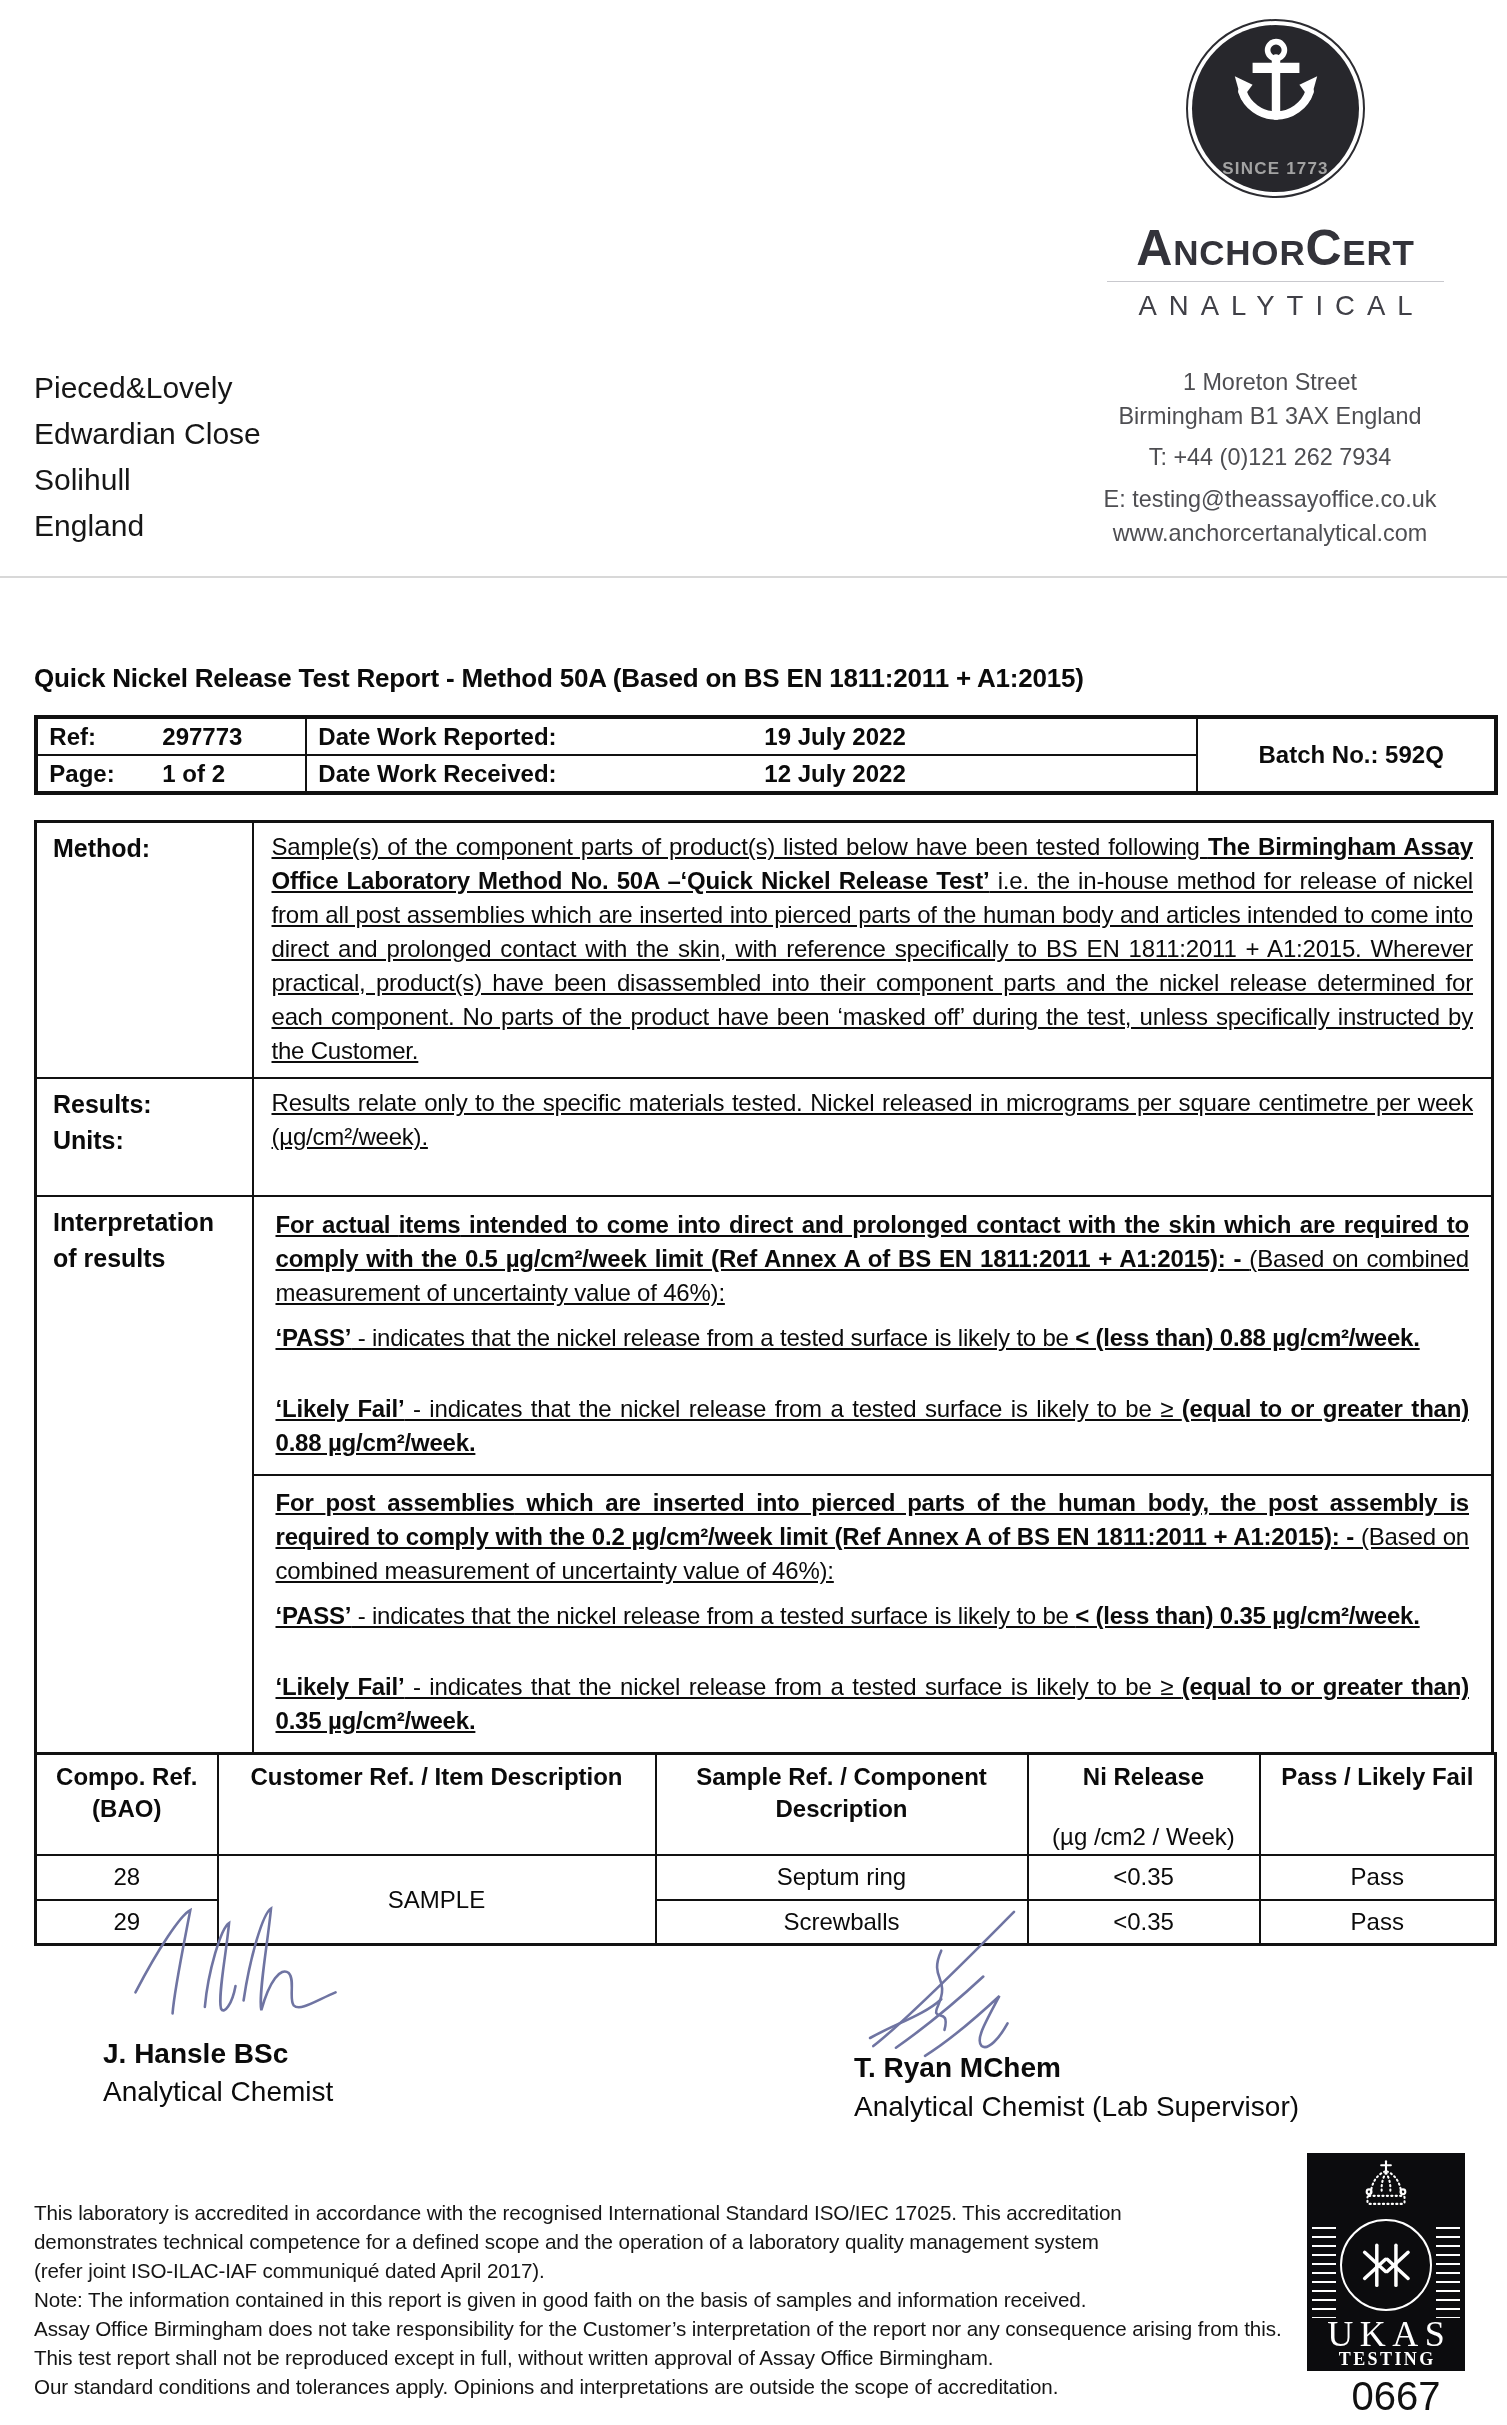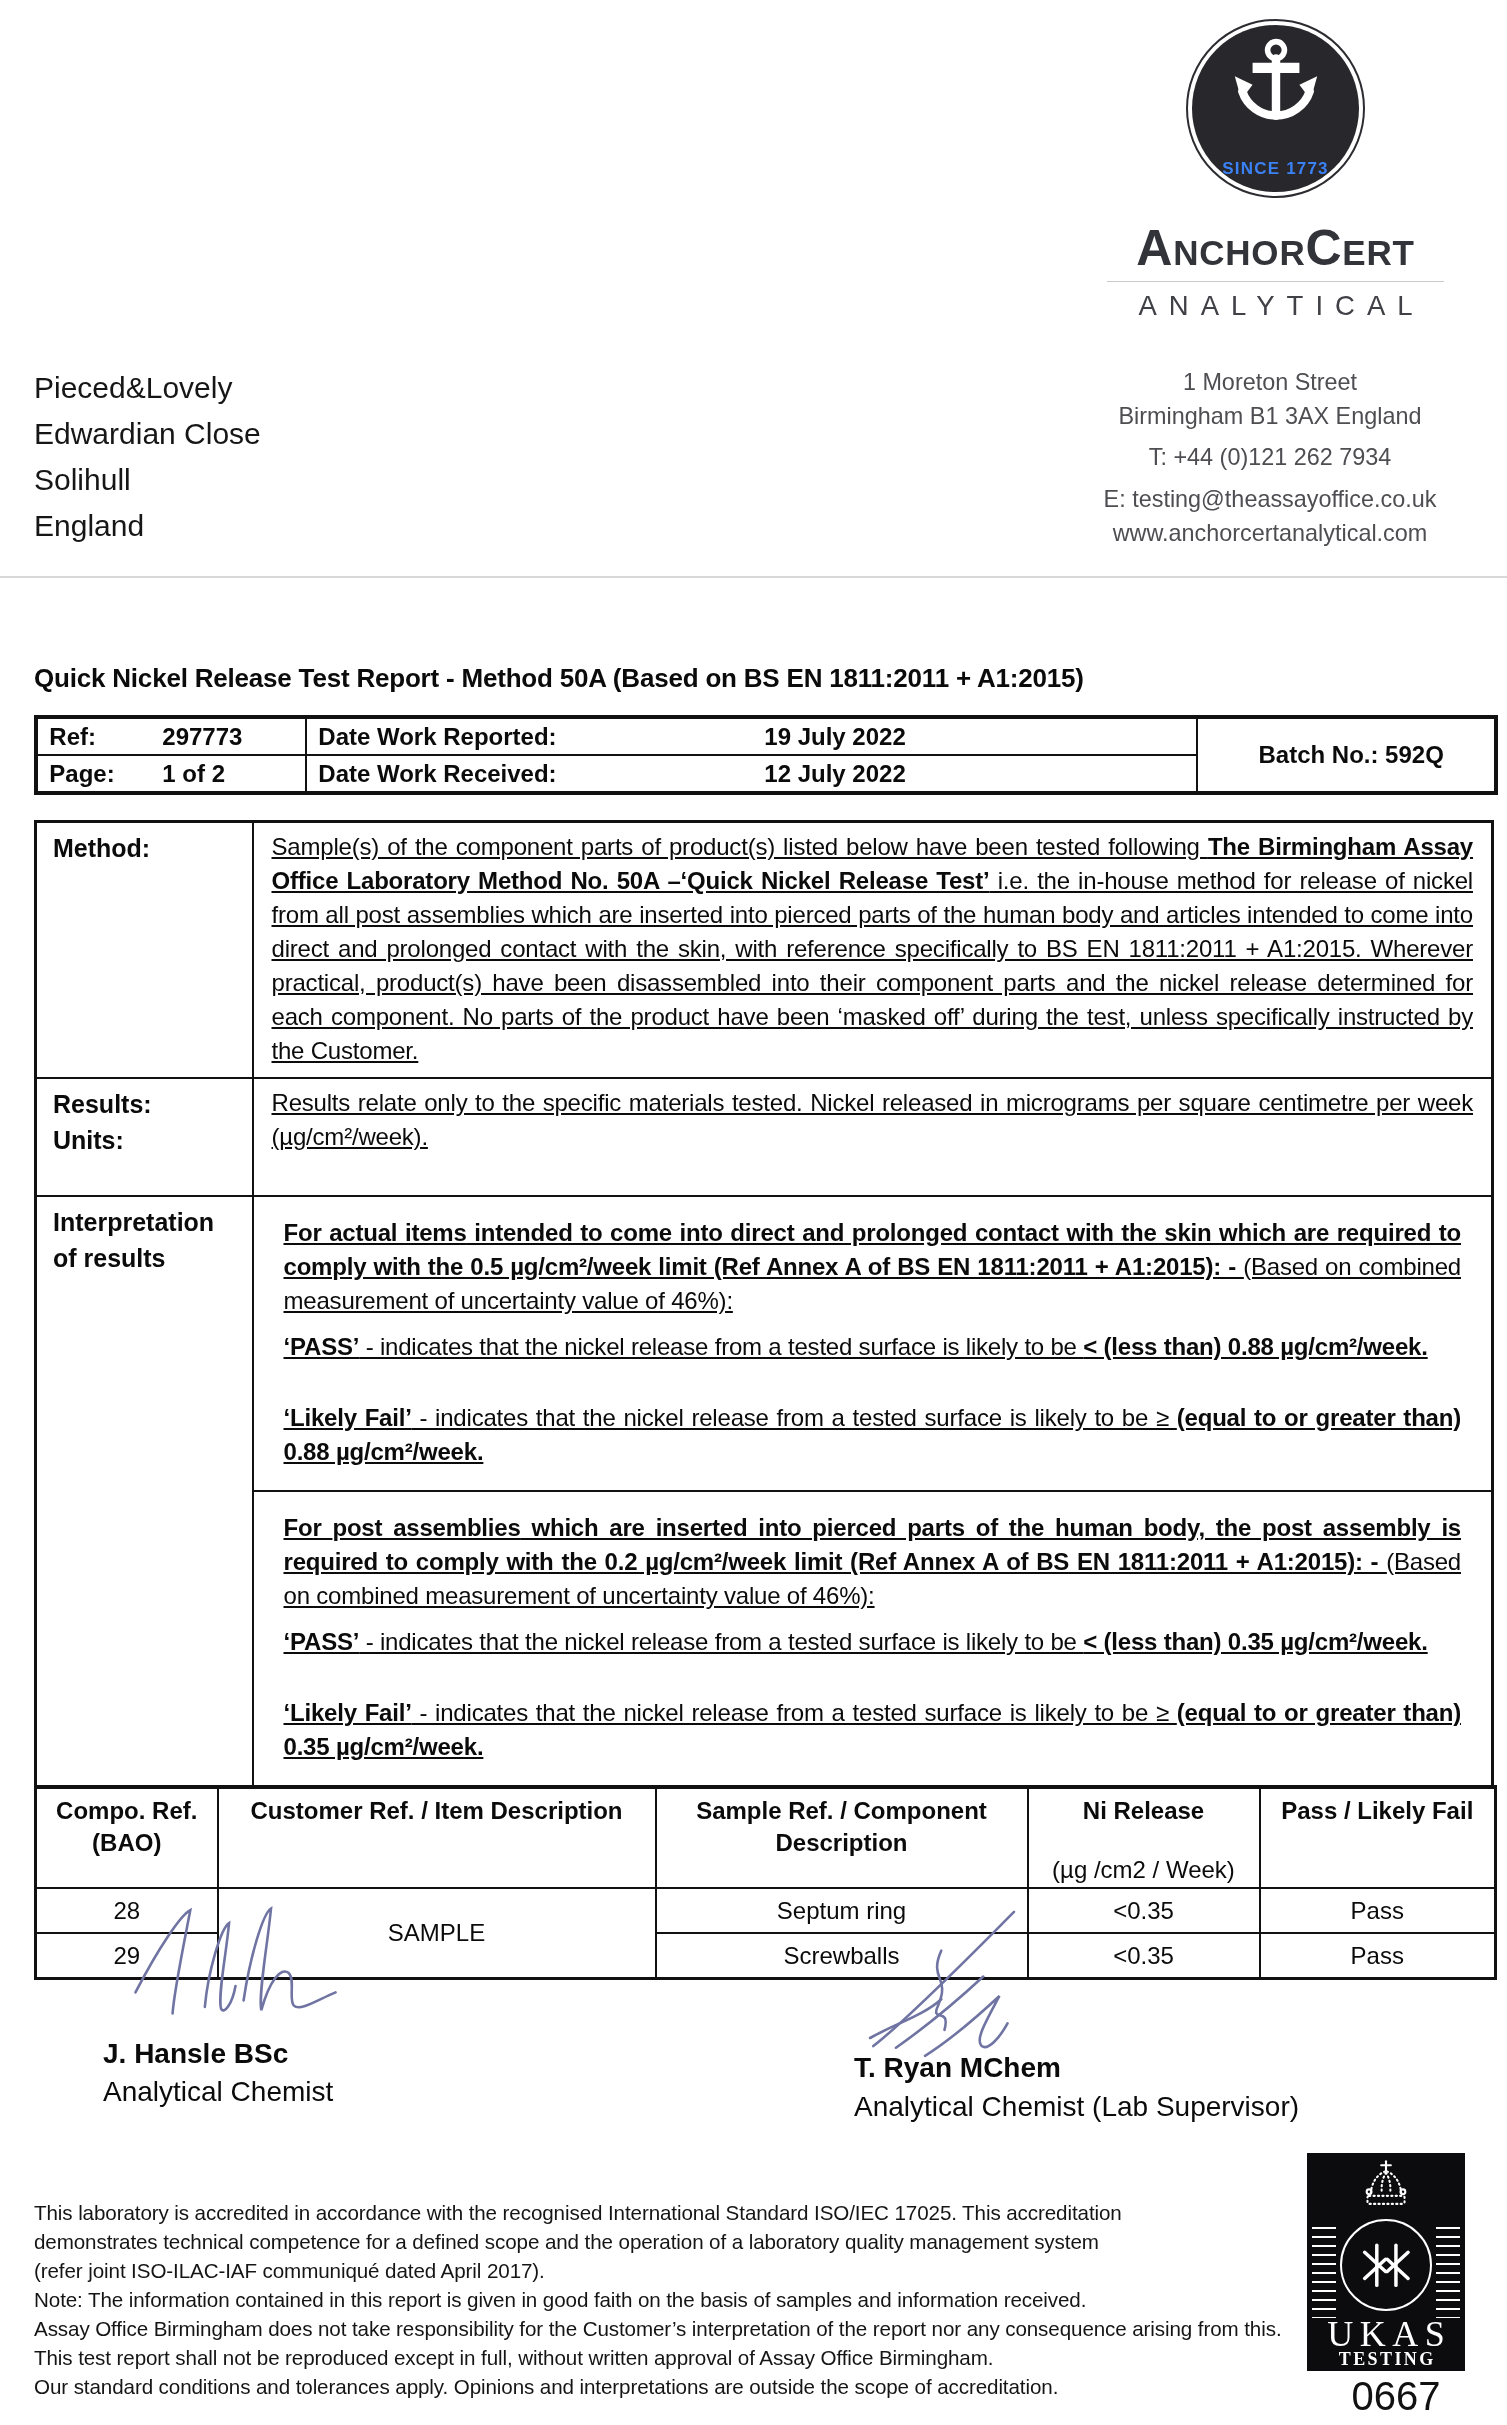--- a/index.html
+++ b/index.html
@@ -11,21 +11,21 @@
   .abs { position:absolute; }
 
   
   .logo-block { left:1096px; top:19.4px; width:359px; text-align:center; }
   .logo-circle { width:179px; height:179px; margin:0 auto; border:2.4px solid #2c2c31;
     border-radius:50%; padding:4px; }
   .logo-disc { width:100%; height:100%; background:#27272c; border-radius:50%;
     position:relative; }
   .logo-disc svg { position:absolute; left:50%; top:11.3px; transform:translateX(-50%); }
   .since-text { position:absolute; bottom:13px; width:100%; text-align:center;
-    color:#3b82f6; font-size:17px; font-weight:bold; letter-spacing:1.2px; }
+    color:#a3a3a3; font-size:17px; font-weight:bold; letter-spacing:1.2px; }
   .brand { margin-top:21px; font-size:50px; font-weight:600; color:#33333a;
     font-variant:small-caps; letter-spacing:0.8px; }
   .brand-rule { height:1.6px; background:#c9c9ce; margin:3.2px 11.3px 8px 11.3px; }
   .brand-sub { font-size:27.5px; letter-spacing:12px; text-indent:12px; color:#404047; }
 
   .customer-address { left:34px; top:365px; font-size:30px; line-height:46px; color:#161616; }
 
   .lab-contact { left:1092px; top:365px; width:356px; text-align:center;
     font-size:23.4px; color:#4e4e52; line-height:34px; }
   .lc-gap { margin-top:7.3px; }
@@ -48,21 +48,21 @@
   .tables { position:absolute; left:34px; top:820px; width:1460px; }
   .main-table, .res-table { width:100%; border-collapse:collapse; table-layout:fixed;
     border:3.2px solid #111; }
   .main-table td { border:2.4px solid #111; }
   .lblcell { font-weight:bold; vertical-align:top; font-size:25px; line-height:36px;
     padding:6.5px 6.5px 0 16px; }
   .content { padding:6.5px 18px 9.7px 18px; font-size:24px; line-height:34px;
     text-align:justify; vertical-align:top; letter-spacing:-0.2px;text-decoration:underline; }
   .row-method .content  { height:238px; }
   .row-results .content { height:118px; }
-  .content p { margin:12px; }
+  .content p { margin:4px; }
   .p-intro { margin-bottom:11.3px !important; }
   .p-pass  { margin-bottom:37px !important; }
   .interp-a .content { height:244px; }
   .interp-b .content { height:233px; }
 
   
   .res-table { margin-top:-3.2px; text-align:center; }
   .res-table th, .res-table td { border:2.4px solid #111; }
   .res-table th { font-size:24px; font-weight:bold; vertical-align:top;
     padding-top:6.5px; line-height:32px; height:94px; }

